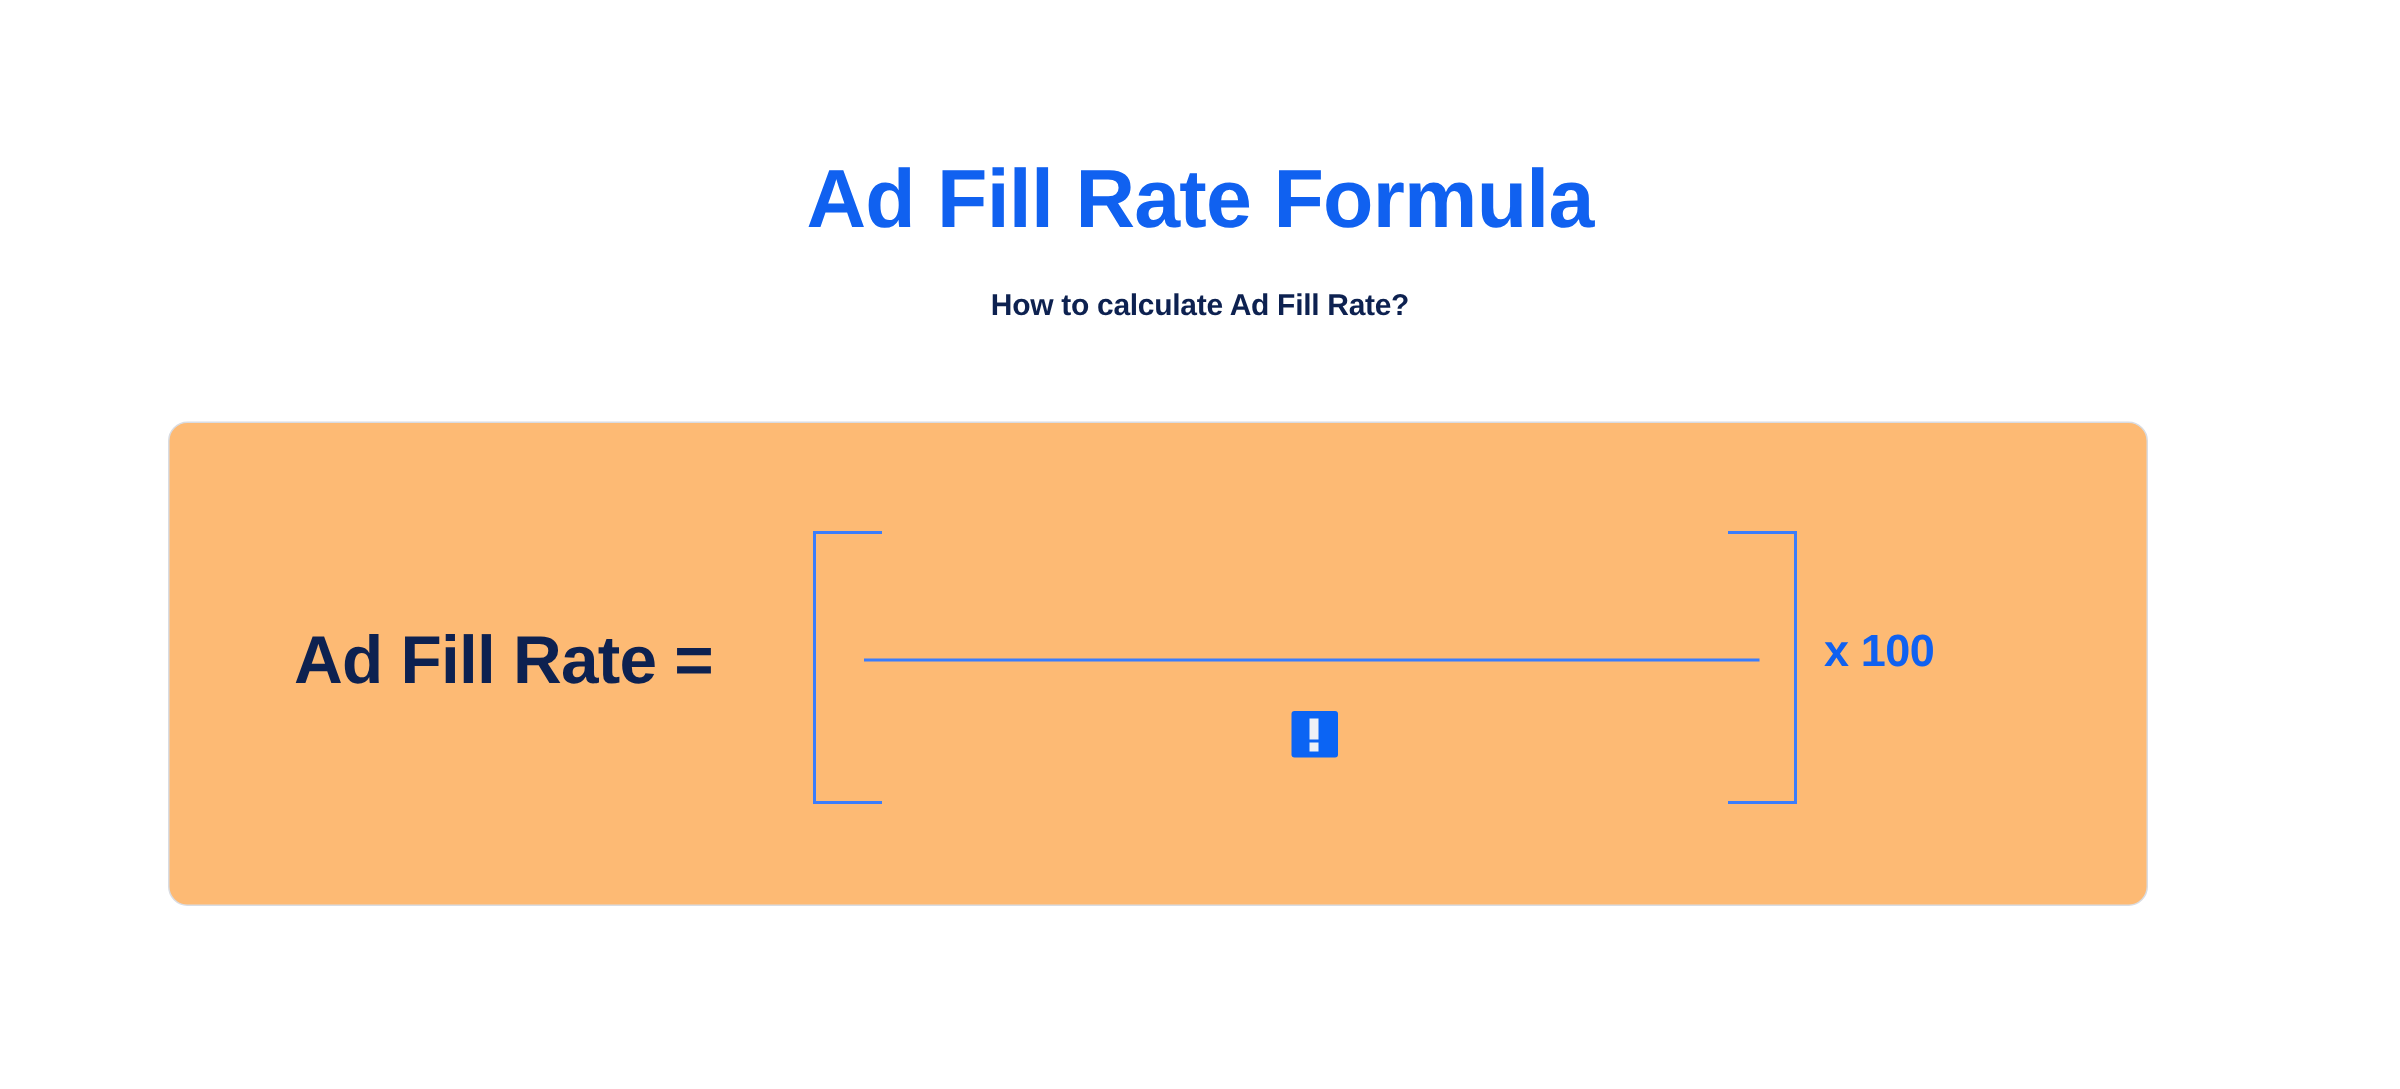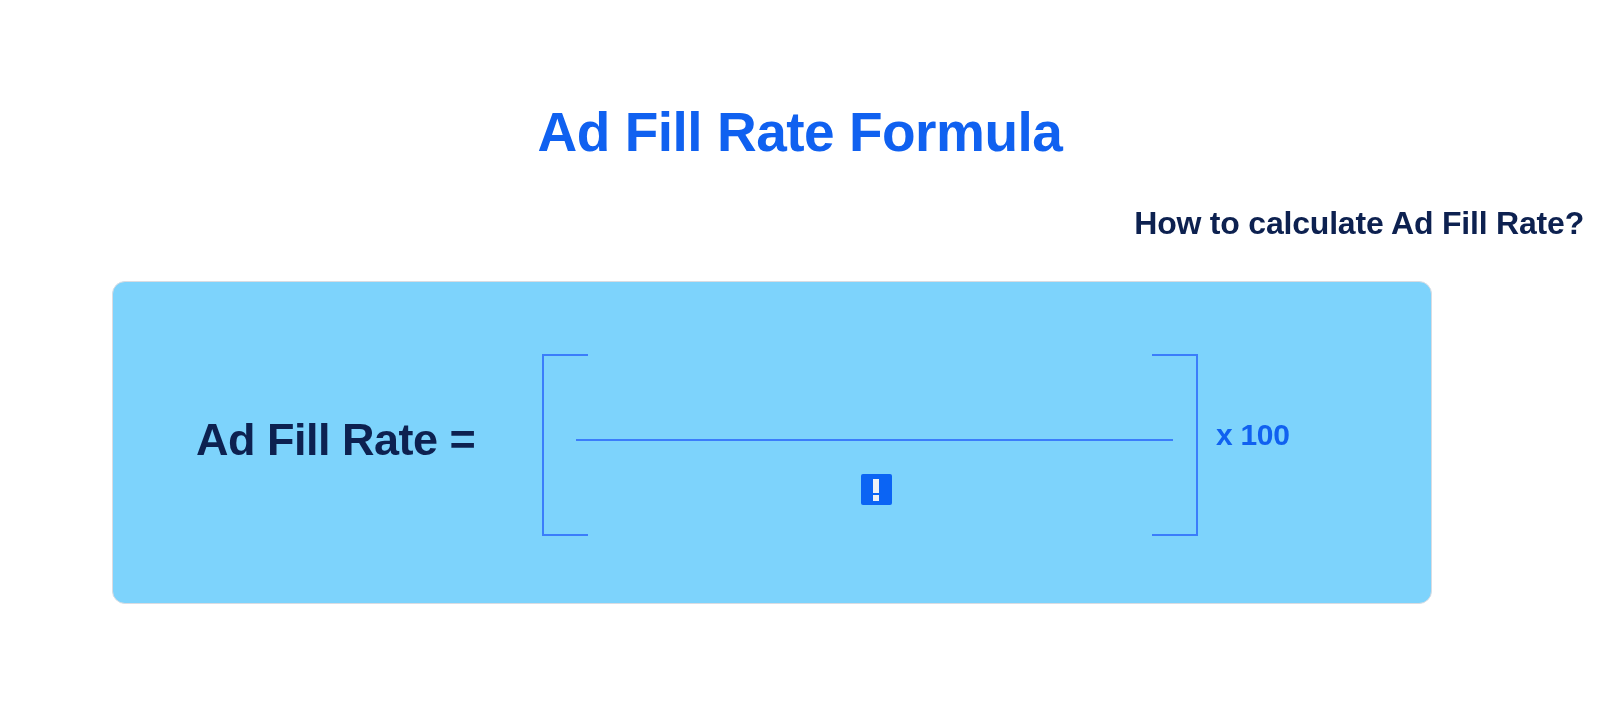--- a/index.html
+++ b/index.html
@@ -26,37 +26,36 @@
   }
   .page-title {
     font-size: 55px;
     font-weight: bold;
     color: #1061f0;
     letter-spacing: -0.5px;
     line-height: 1.05;
     margin: 0;
   }
   .page-subtitle {
-    font-size: 32px;
+    font-size: 20px;
     font-weight: bold;
     color: #0d2150;
     letter-spacing: -0.2px;
-    margin: 16px;
+    margin: 4px;
     padding-top: 27px;
-    text-align: right;
   }
 
   
   .formula-card {
     position: absolute;
     left: 112px;
     top: 281px;
     width: 1320px;
     height: 323px;
-    background: #7dd3fc;
+    background: #fdba74;
     border: 1px solid #d9dce2;
     border-radius: 13px;
     box-sizing: border-box;
   }
 
   
   .lhs-label {
     position: absolute;
     left: 83px;            
     top: 132px;

